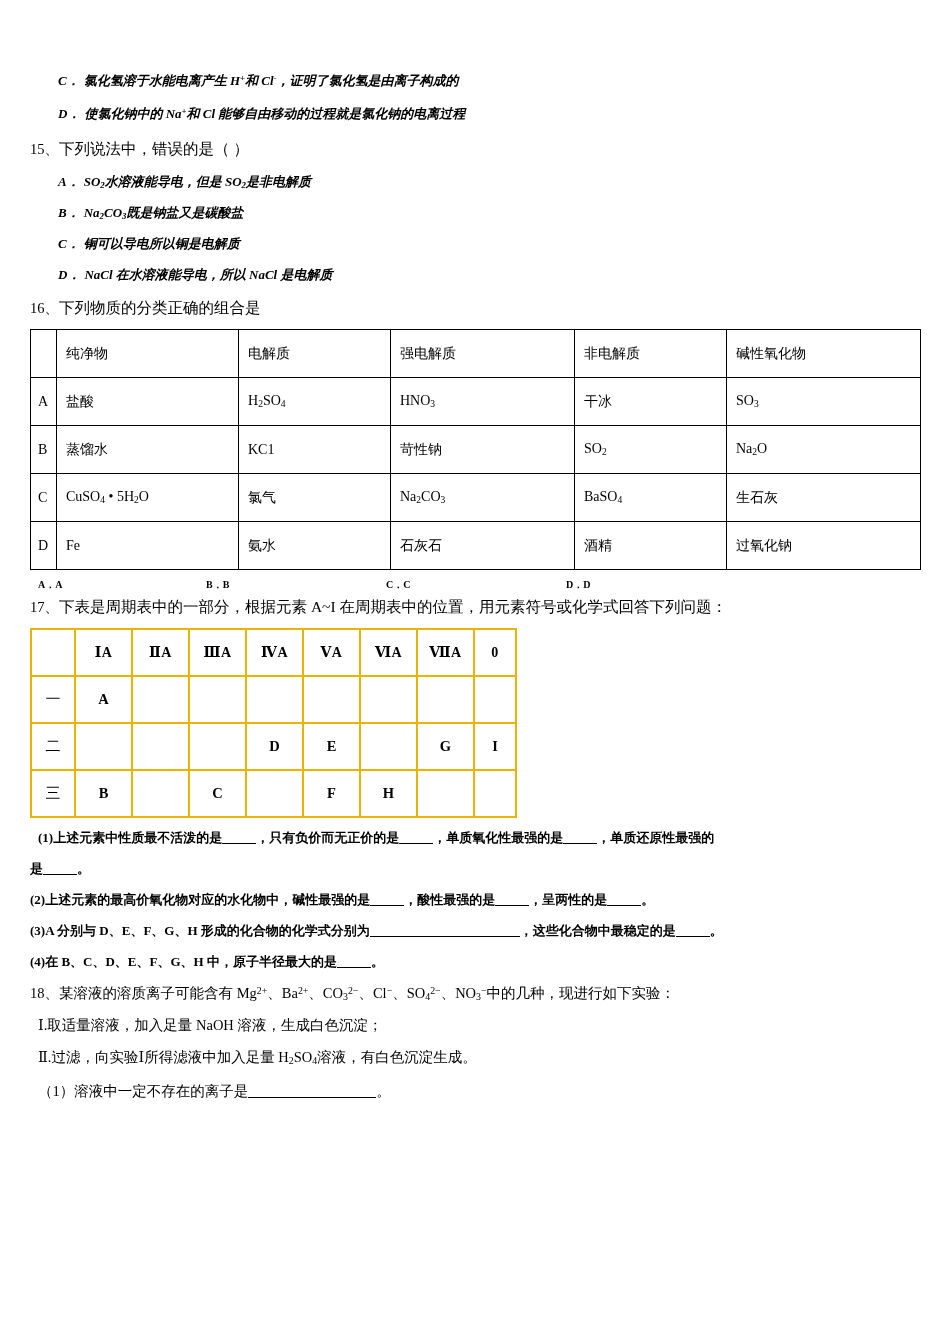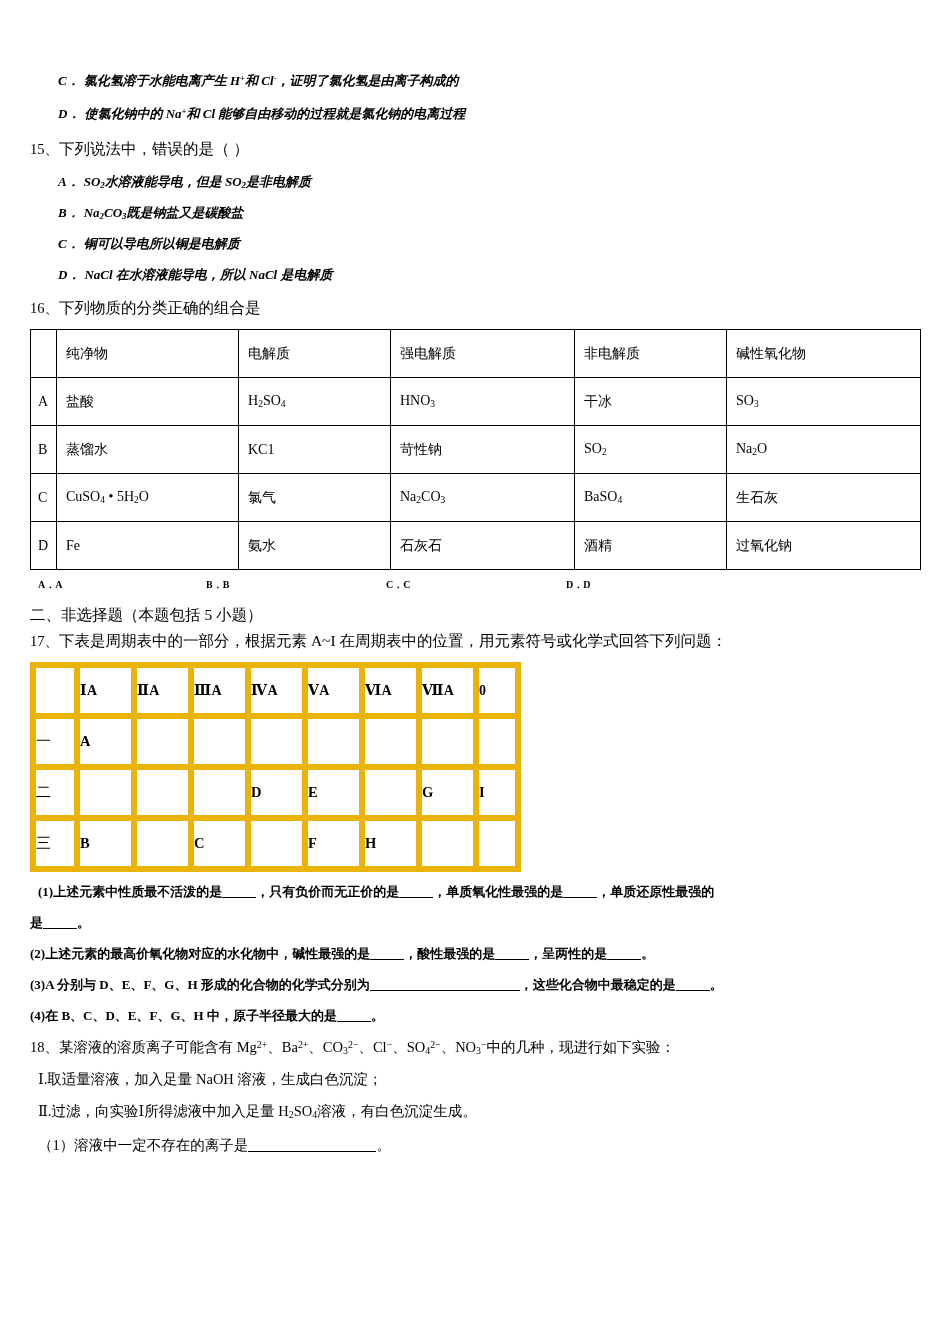--- a/index.html
+++ b/index.html
@@ -100,24 +100,25 @@
   table.cls col.c-d { width: 152px; }
   table.cls col.c-e { width: 194px; }
 
   
   table.pt {
     border-collapse: collapse;
     margin-top: 10px;
     table-layout: fixed;
   }
   table.pt td {
-    border: 6px solid #eab308;
+    border: 2px solid #eab308;
     height: 45px;
     font-size: 14.5px;
     font-weight: bold;
+    text-align: center;
     vertical-align: middle;
     padding: 0;
   }
   table.pt col.p0 { width: 44px; }
   table.pt col.pg { width: 57px; }
   table.pt col.plast { width: 42px; }
   table.pt td.rowlab { font-weight: normal; font-size: 15px; }
   table.pt td.grp { font-weight: bold; font-size: 14px; letter-spacing: 0.5px; }
 </style>
 </head>
@@ -209,21 +210,20 @@
     </tbody>
   </table>
 
   <div class="choice-row">
     <span class="c0">A．A</span>
     <span class="c1">B．B</span>
     <span class="c2">C．C</span>
     <span>D．D</span>
   </div>
 
-  <div class="sec-head" style="padding-top:13px">二、非选择题（本题包括 5 小题）</div>
 
   <div class="qline" style="padding-top:5px">
     <span class="qnum">17、</span><span>下表是周期表中的一部分，根据元素 A~I 在周期表中的位置，用元素符号或化学式回答下列问题：</span>
   </div>
 
   <table class="pt">
     <colgroup>
       <col class="p0">
         <col class="pg">
         <col class="pg">

